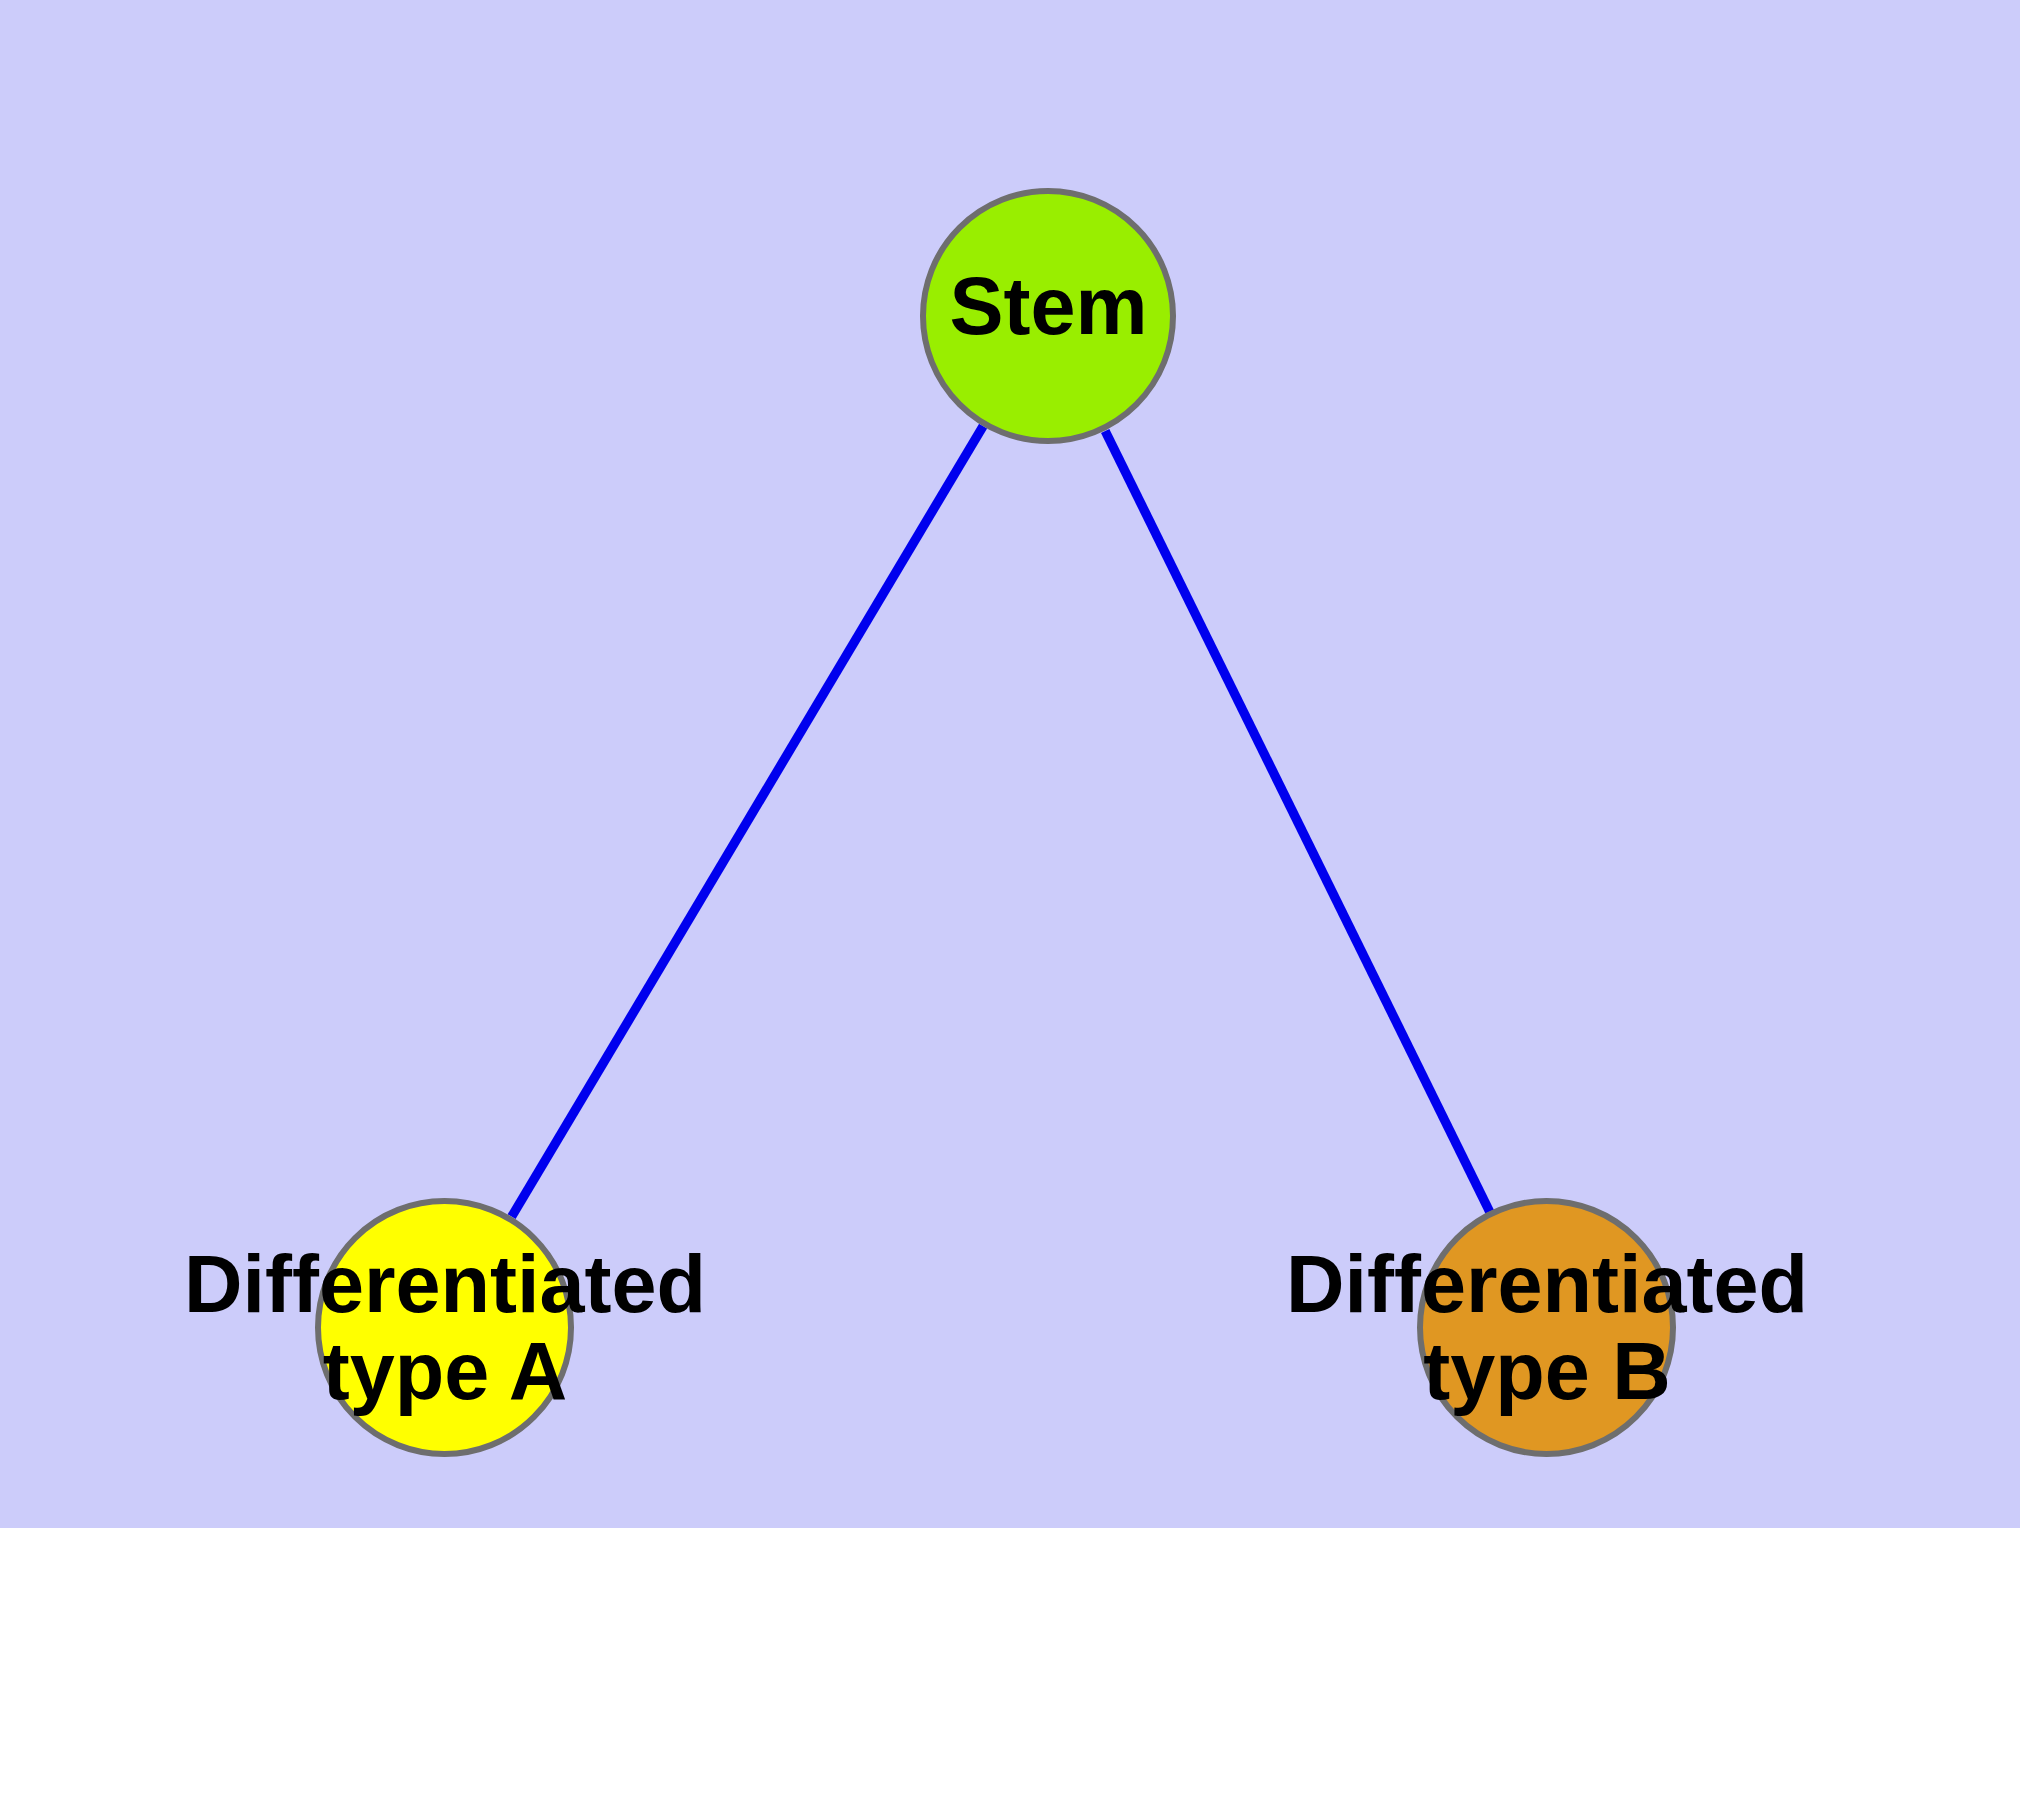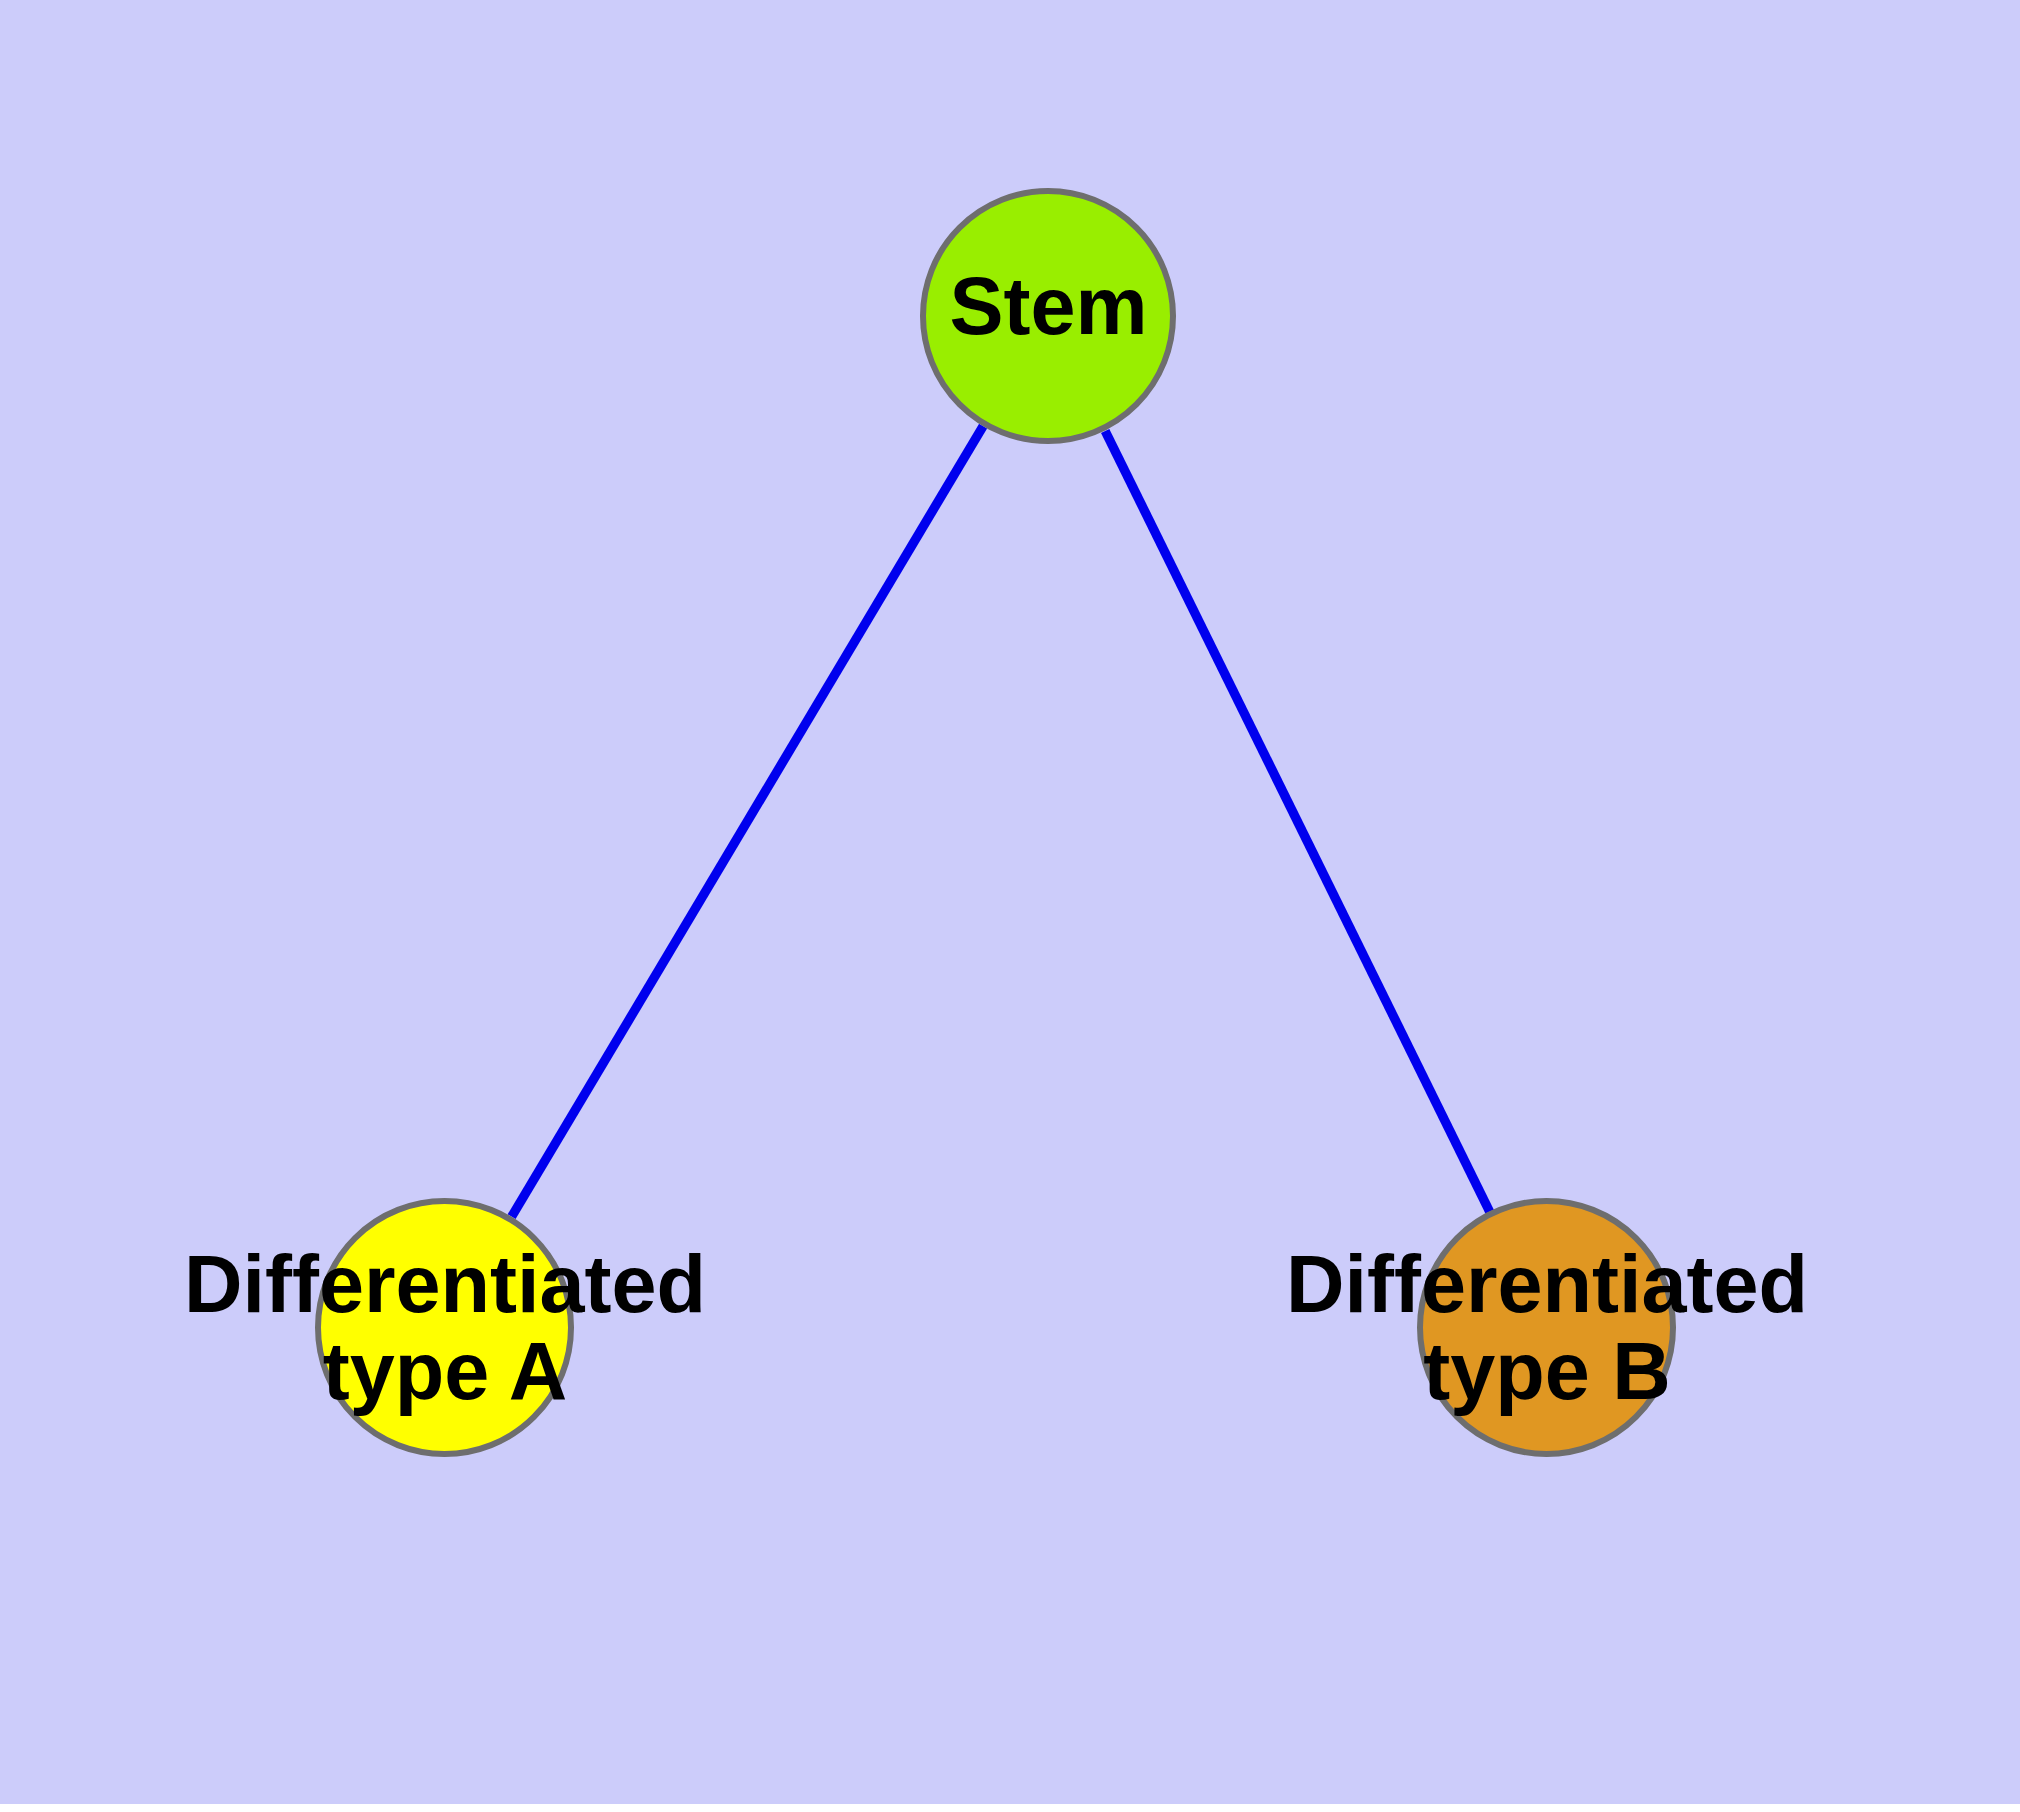--- a/index.html
+++ b/index.html
@@ -4,21 +4,21 @@
 <title>Cell Differentiation Graph</title>
 <style>
   html, body {
     margin: 0;
     padding: 0;
     background: #ffffff;
   }
   #canvas {
     position: relative;
     width: 2021px;
-    height: 1804px;
+    height: 1528px;
     background: #ccccfa;
     overflow: hidden;
     font-family: "Liberation Sans", sans-serif;
   }
   #edge-layer {
     position: absolute;
     left: 0;
     top: 0;
     width: 2021px;
     height: 1812px;

